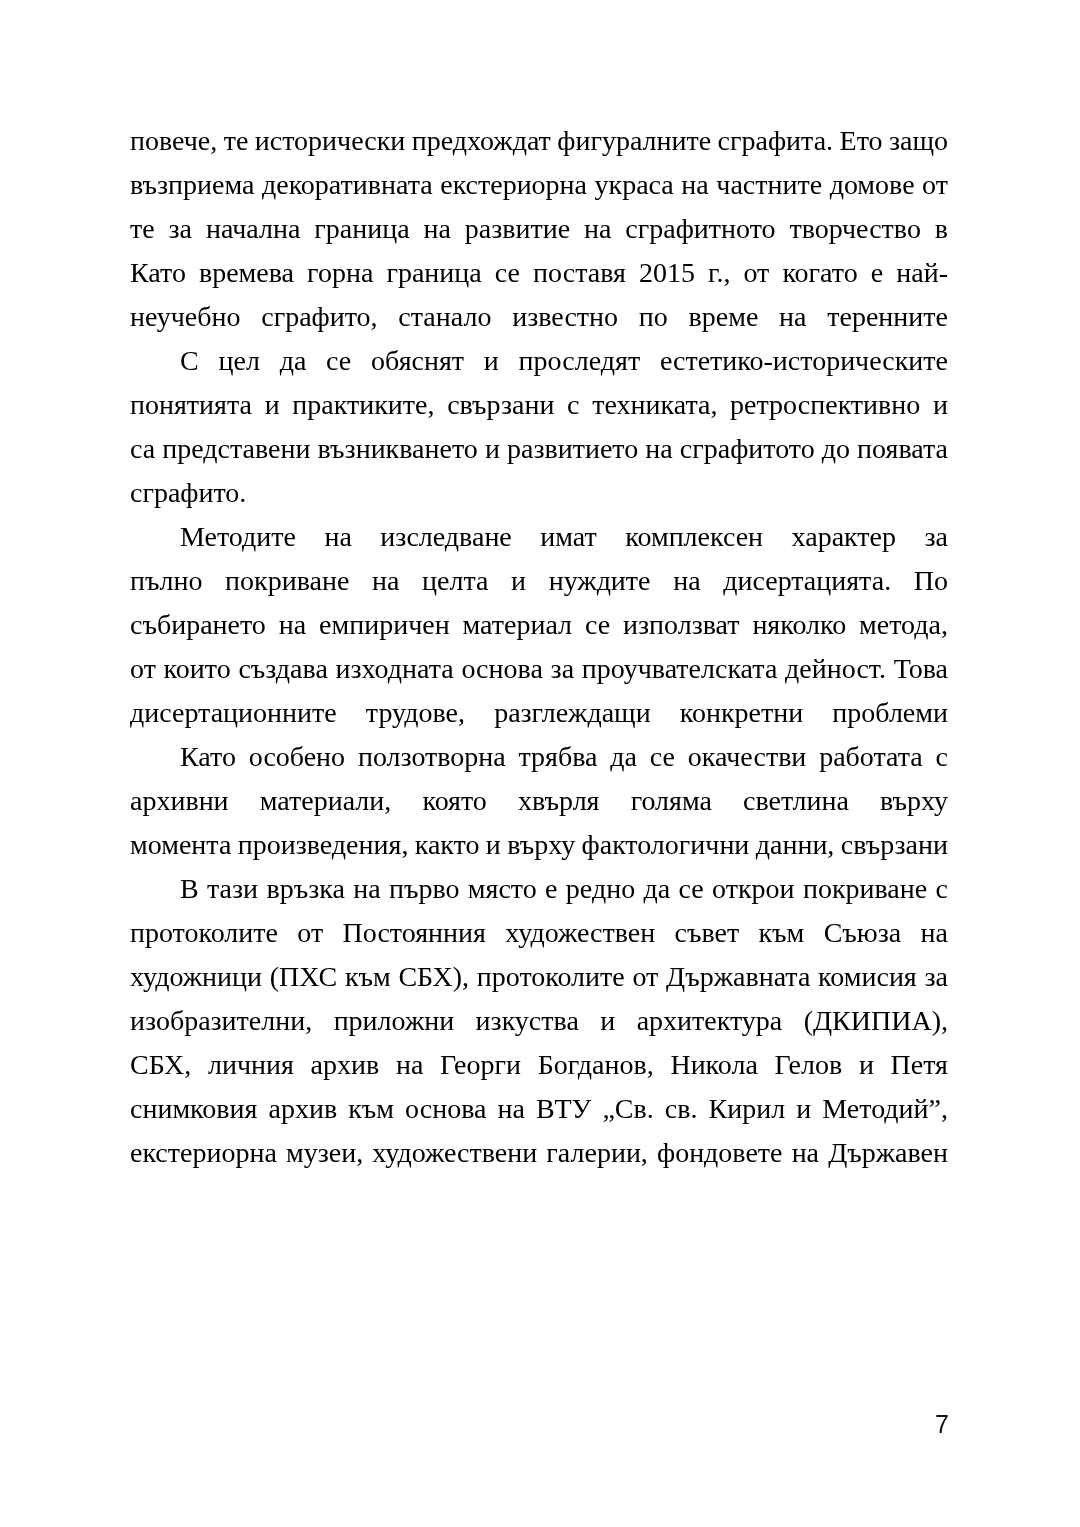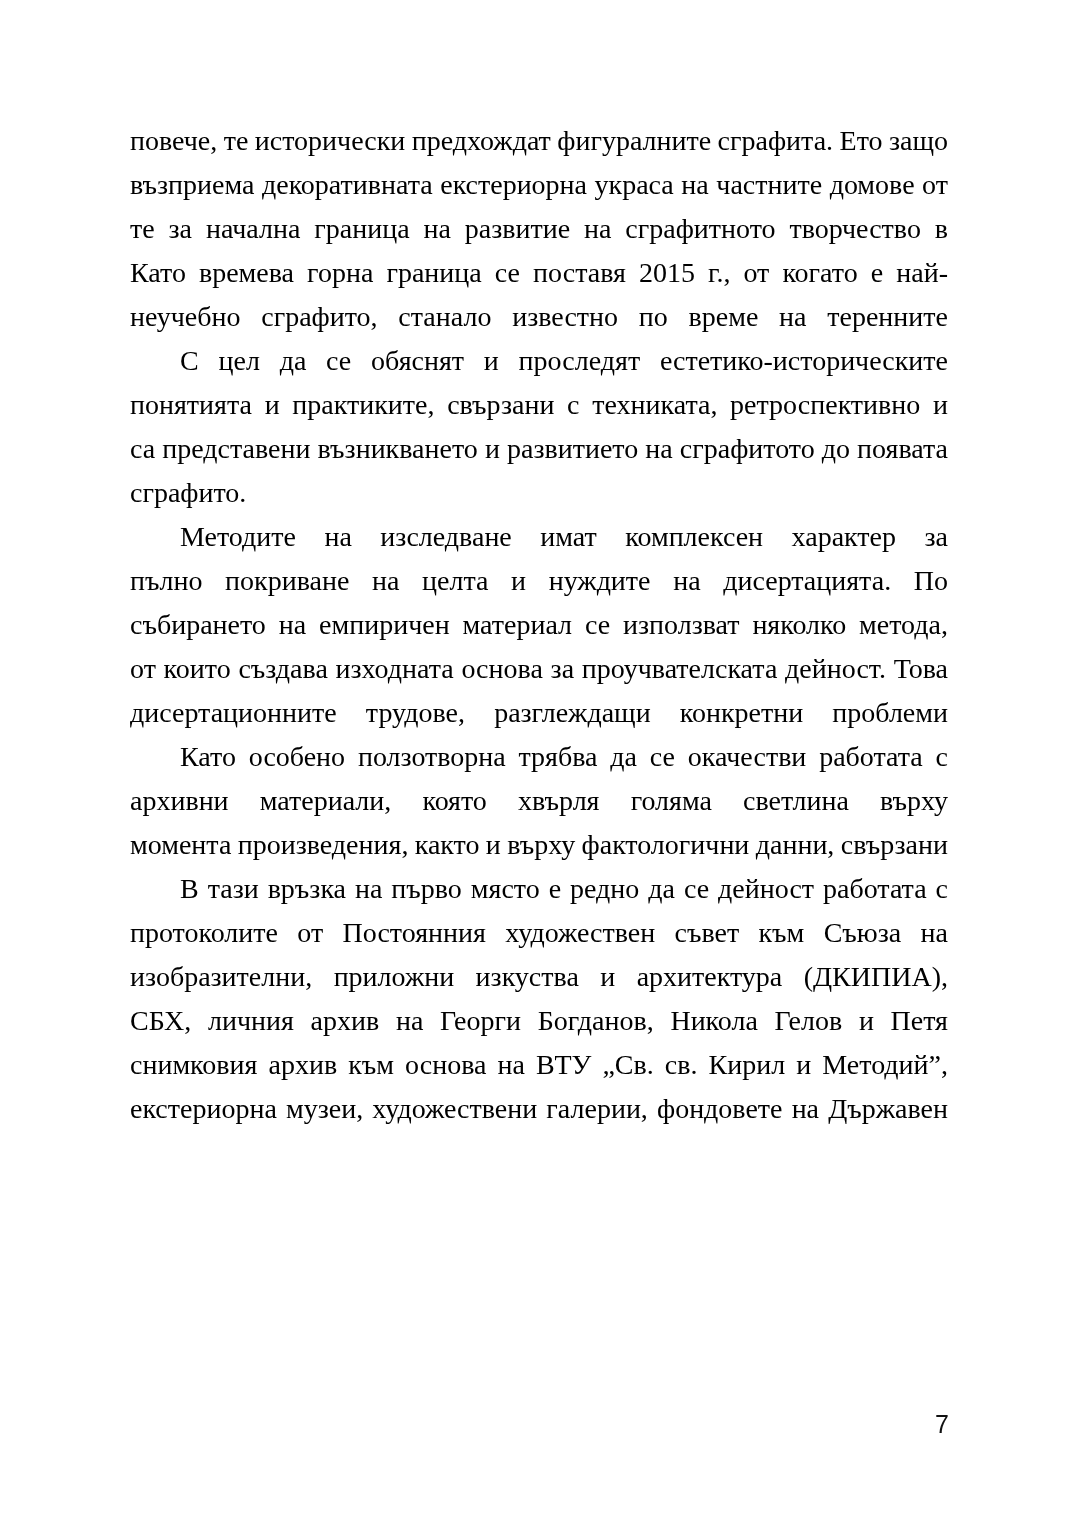--- a/index.html
+++ b/index.html
@@ -81,22 +81,23 @@
         <div class="line">събирането на емпиричен материал се използват няколко метода, първият</div>
         <div class="line">от които създава изходната основа за проучвателската дейност. Това е</div>
         <div class="line">дисертационните трудове, разглеждащи конкретни проблеми отчасти</div>
       </div>
       <div class="paragraph">
         <div class="line line-indent">Като особено ползотворна трябва да се окачестви работата с отделни</div>
         <div class="line">архивни материали, която хвърля голяма светлина върху неизследвани до</div>
         <div class="line line-end">момента произведения, както и върху фактологични данни, свързани с тях.</div>
       </div>
       <div class="paragraph">
-        <div class="line line-indent">В тази връзка на първо място е редно да се дейност работата с</div>
+        <div class="line line-indent">В тази връзка на първо място е редно да се открои покриване с</div>
         <div class="line">протоколите от Постоянния художествен съвет към Съюза на българските</div>
+        <div class="line">художници (ПХС към СБХ), протоколите от Държавната комисия за</div>
         <div class="line">изобразителни, приложни изкуства и архитектура (ДКИПИА), архива на</div>
         <div class="line">СБХ, личния архив на Георги Богданов, Никола Гелов и Петя Вълчанова,</div>
         <div class="line">снимковия архив към основа на ВТУ „Св. св. Кирил и Методий”,</div>
         <div class="line">екстериорна музеи, художествени галерии, фондовете на Държавен</div>
       </div>
     </div>
   <div class="page-number">7</div>
 </div>
 
 </body></html>

